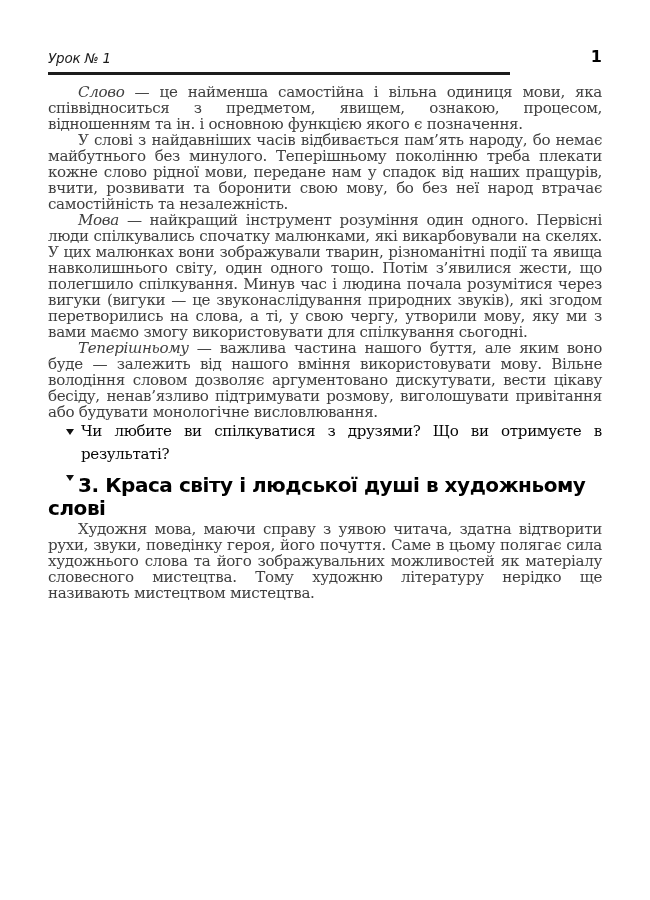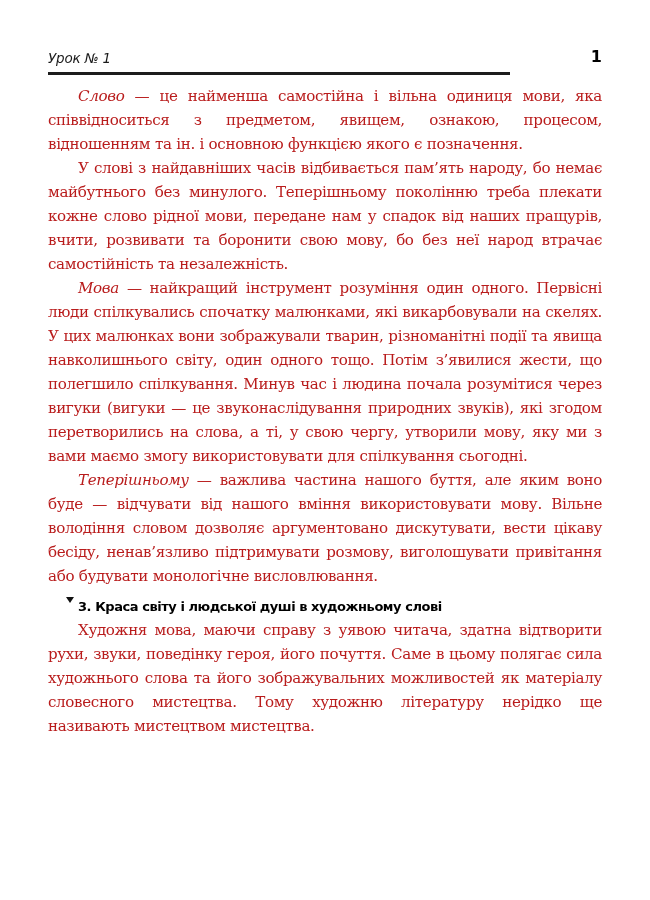--- a/index.html
+++ b/index.html
@@ -68,26 +68,26 @@
     position: absolute;
     left: 48px;
     top: 84px;
     width: 554px;
   }
 
   p.para {
     margin: 0;
     font-family: "DejaVu Serif", "Liberation Serif", serif;
     font-size: 15.1px;
-    line-height: 24px;
+    line-height: 16px;
     text-align: justify;
     text-indent: 30px;
     letter-spacing: -0.35px;
     word-spacing: 0.2px;
-    color: #b91c1c;
+    color: #404040;
     -webkit-font-smoothing: antialiased;
   }
   p.para .term {
     font-style: italic;
   }
 
   
   ul.qlist {
     margin: 0;
     padding: 0;
@@ -113,21 +113,21 @@
     border-left: 4.2px solid transparent;
     border-right: 4.2px solid transparent;
     border-top: 6px solid #111;
   }
 
   
   h3.section-heading {
     margin: 0;
     font-family: "DejaVu Sans", "Liberation Sans", sans-serif;
     font-weight: 700;
-    font-size: 13px;
+    font-size: 20px;
     line-height: 23.4px;
     letter-spacing: -0.45px;
     text-indent: 30px;
     color: #000;
   }
 
   .gap-before-heading { height: 7px; }
 </style>
 </head>
 <body>
@@ -141,23 +141,24 @@
   </div>
 
   <div class="body-block">
 
     <p class="para"><span class="term">Слово</span><span> — це найменша самостійна і вільна одиниця мови, яка співвідноситься з предметом, явищем, ознакою, процесом, відношенням та ін. і основною функцією якого є позначення.</span></p>
 
     <p class="para">У слові з найдавніших часів відбивається пам’ять народу, бо немає майбутнього без минулого. Теперішньому поколінню треба плекати кожне слово рідної мови, передане нам у спадок від наших пращурів, вчити, розвивати та боронити свою мову, бо без неї народ втрачає самостійність та незалежність.</p>
 
     <p class="para"><span class="term">Мова</span><span> — найкращий інструмент розуміння один одного. Первісні люди спілкувались спочатку малюнками, які викарбовували на скелях. У цих малюнках вони зображували тварин, різноманітні події та явища навколишнього світу, один одного тощо. Потім з’явилися жести, що полегшило спілкування. Минув час і людина почала розумітися через вигуки (вигуки — це звуконаслідування природних звуків), які згодом перетворились на слова, а ті, у свою чергу, утворили мову, яку ми з вами маємо змогу використовувати для спілкування сьогодні.</span></p>
 
-    <p class="para"><span class="term">Теперішньому</span><span> — важлива частина нашого буття, але яким воно буде — відчувати від нашого вміння використовувати мову. Вільне володіння словом дозволяє аргументовано дискутувати, вести цікаву бесіду, ненав’язливо підтримувати розмову, виголошувати привітання або будувати монологічне висловлювання.</span></p>
+    <p class="para"><span class="term">Теперішньому</span><span> — важлива частина нашого буття, але яким воно буде — залежить від нашого вміння використовувати мову. Вільне володіння словом дозволяє аргументовано дискутувати, вести цікаву бесіду, ненав’язливо підтримувати розмову, виголошувати привітання або будувати монологічне висловлювання.</span></p>
 
     <ul class="qlist">
+      <li><span class="tri"></span><span>Чи любите ви спілкуватися з друзями? Що ви отримуєте в результаті?</span></li>
       <li><span class="tri"></span></li>
     </ul>
 
 
     <div class="gap-before-heading"></div>
 
     <h3 class="section-heading">3. Краса світу і людської душі в художньому слові</h3>
 
     <p class="para">Художня мова, маючи справу з уявою читача, здатна відтворити рухи, звуки, поведінку героя, його почуття. Саме в цьому полягає сила художнього слова та його зображувальних можливостей як матеріалу словесного мистецтва. Тому художню літературу нерідко ще називають мистецтвом мистецтва.</p>
 

